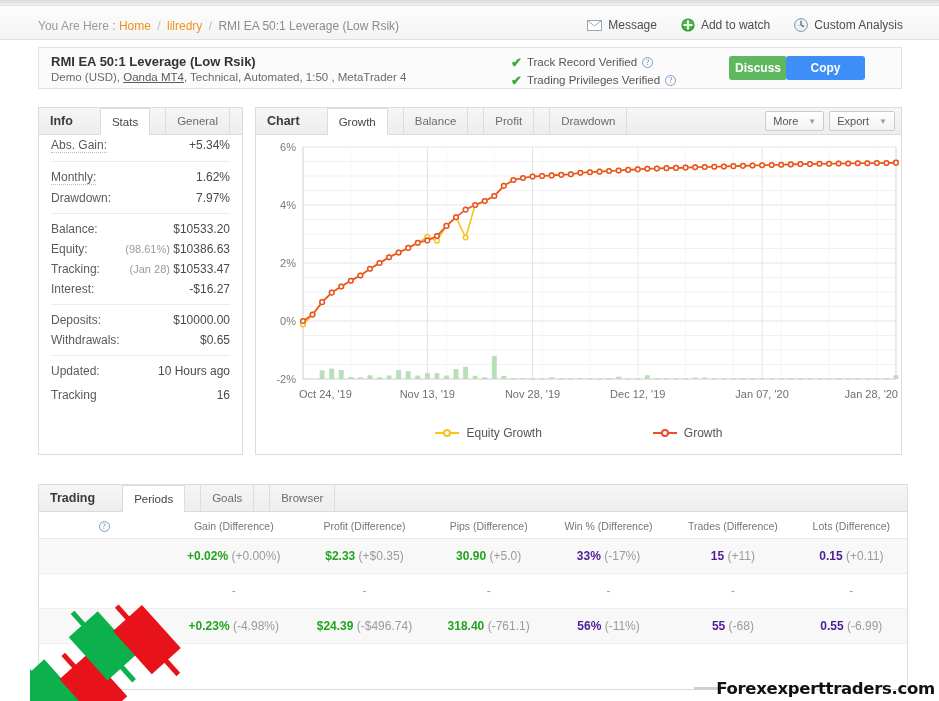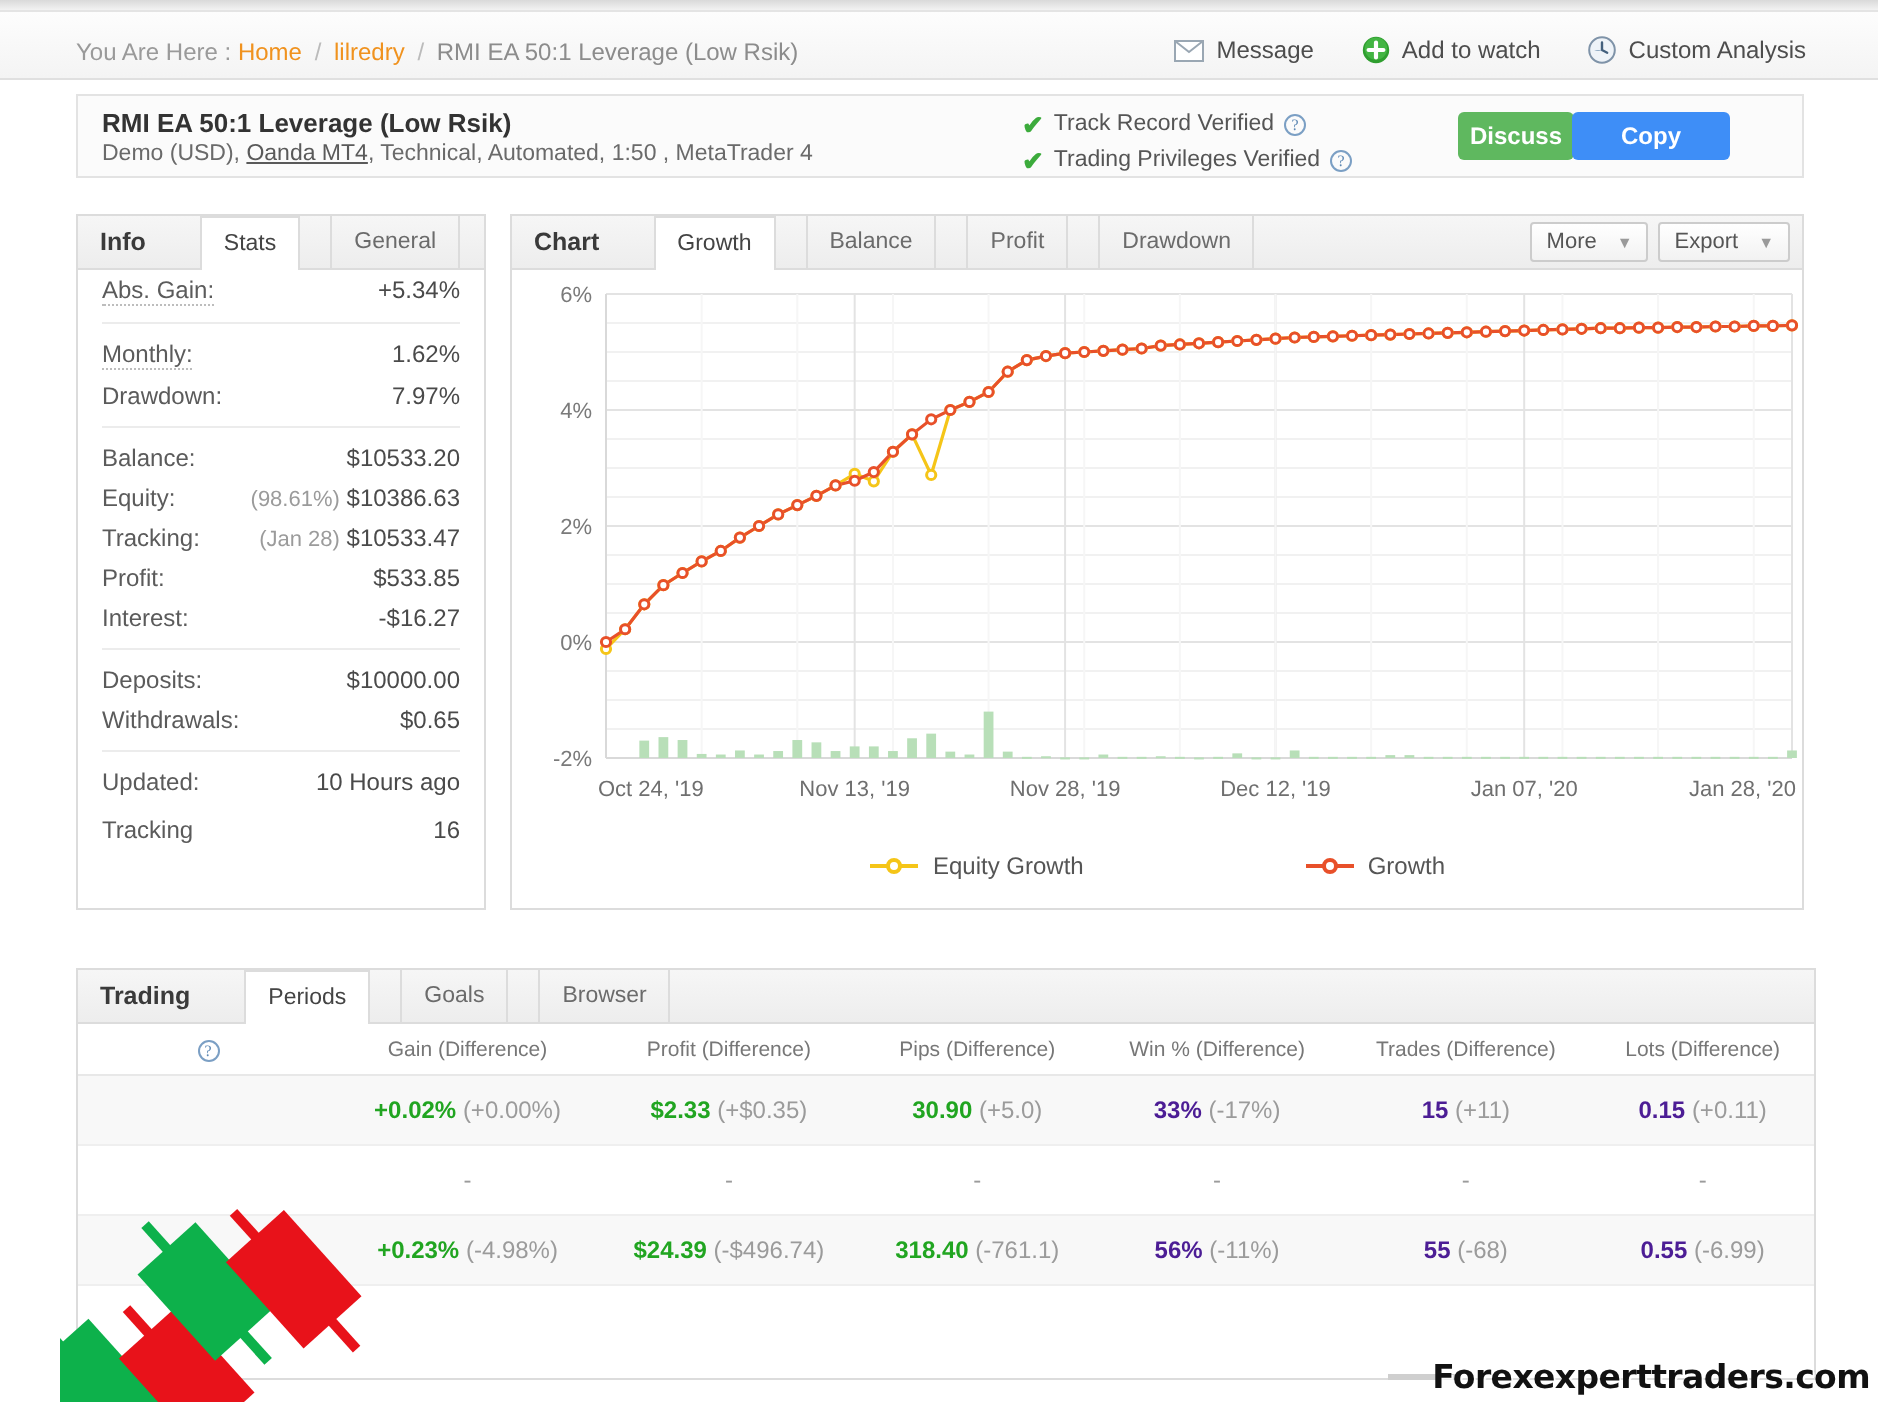--- a/index.html
+++ b/index.html
@@ -270,24 +270,20 @@
       <span class="k plain">Balance:</span>
       <span class="v">$10533.20</span>
     </div>
     <div class="srow">
       <span class="k plain">Equity:</span>
       <span class="v"><span class="muted">(98.61%)</span> <span>$10386.63</span></span>
     </div>
     <div class="srow">
       <span class="k plain">Tracking:</span>
       <span class="v"><span class="muted">(Jan 28)</span> <span>$10533.47</span></span>
-    </div>
-    <div class="srow">
-      <span class="k plain">Profit:</span>
-      <span class="v green">$533.85</span>
     </div>
     <div class="srow">
       <span class="k plain">Interest:</span>
       <span class="v">-$16.27</span>
     </div>
 
     <div class="sdiv"></div>
 
     <div class="srow">
       <span class="k plain">Deposits:</span>

